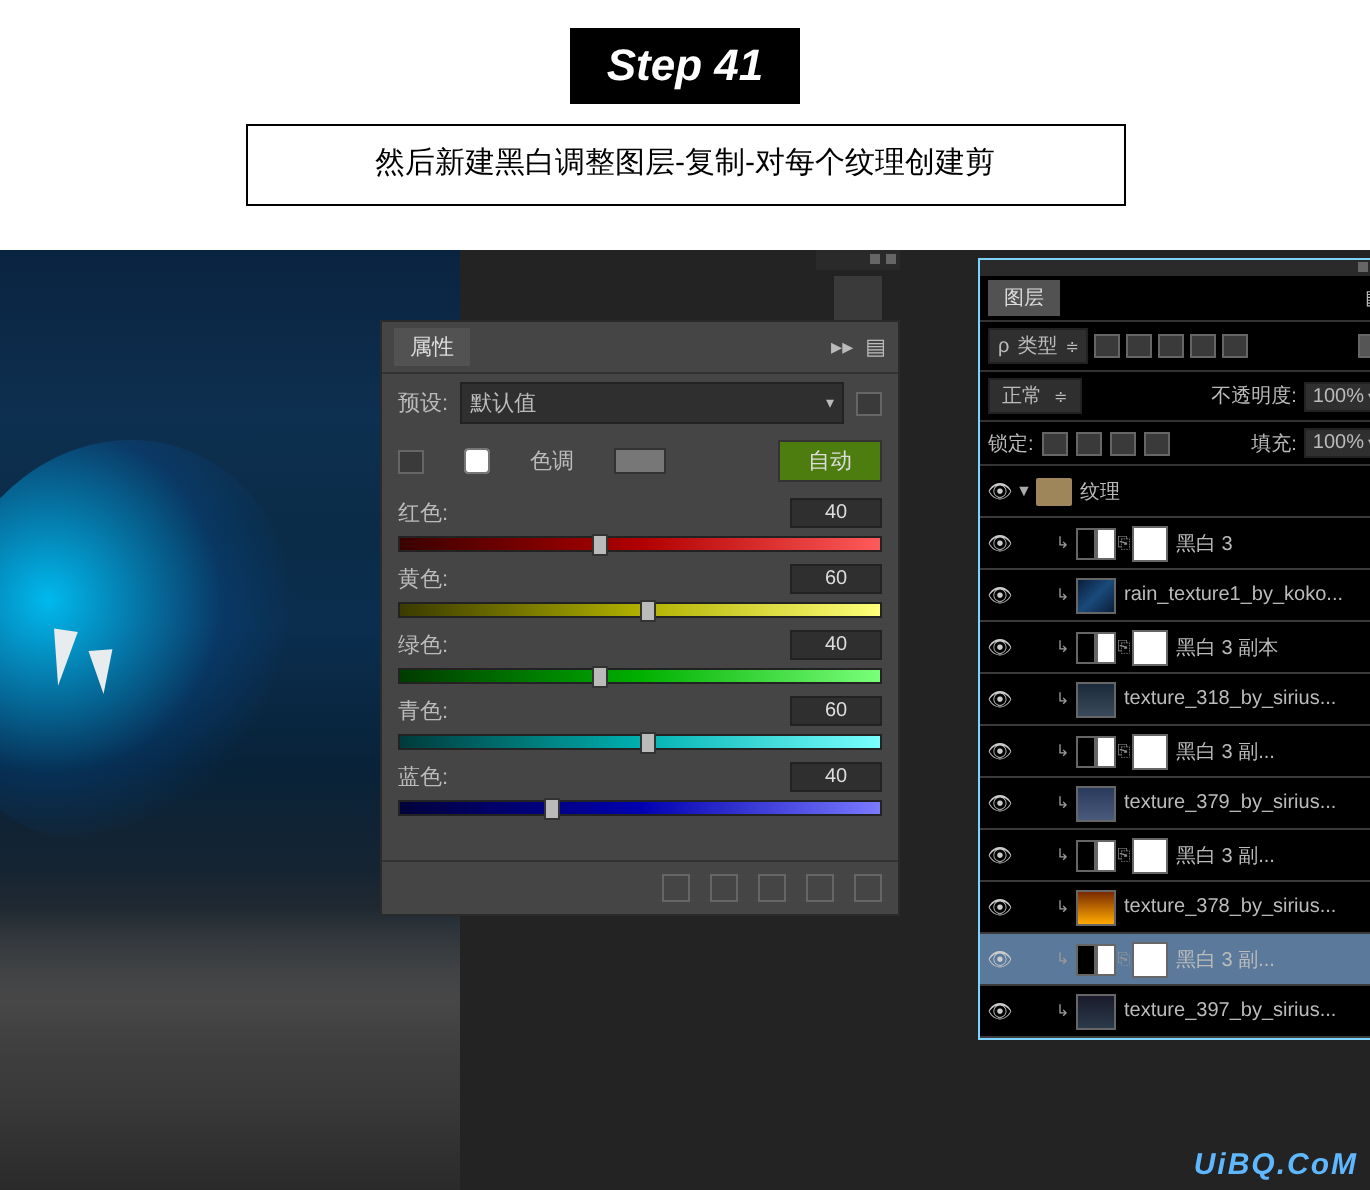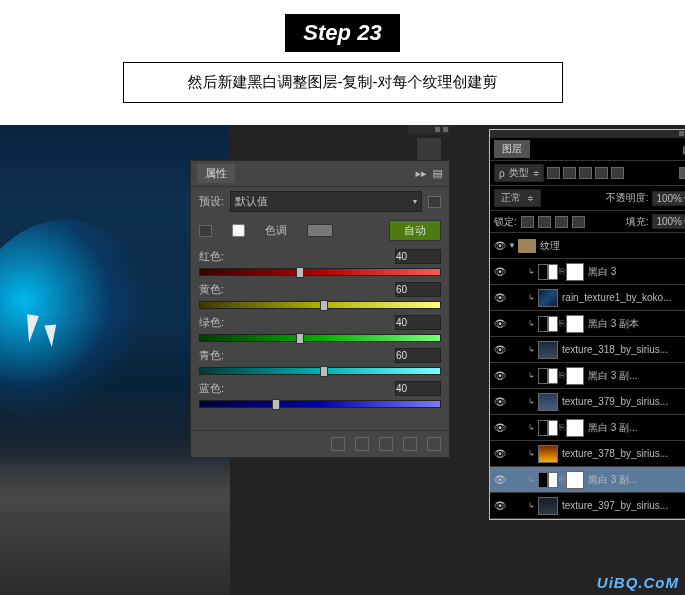--- a/index.html
+++ b/index.html
@@ -25,21 +25,21 @@
 .bw-ico .bk{background:#000}
 .bw-ico .wt{background:#fff}
 .preset-row{display:flex;align-items:center;gap:6px;padding:4px 8px}
 .preset-sel{flex:1;background:#2f2f2f;border:1px solid #222;color:#bbb;padding:2px 4px;display:flex;justify-content:space-between;align-items:center}
 .chev{font-size:8px}
 .tint-row{display:flex;align-items:center;gap:20px;padding:4px 8px}
 .tint-row .swatch{width:26px;height:13px;background:#777;border:1px solid #333}
 .auto-btn{margin-left:auto;background:#4d7c0f;border:1px solid #333;color:#ddd;padding:2px 14px;font-size:11px}
 .slider-row{padding:4px 8px 2px}
 .slider-lbl{display:flex;justify-content:space-between;align-items:center}
-.slider-val{width:46px;background:#2f2f2f;border:1px solid #222;color:#ddd;text-align:left;font-size:10px;padding:1px 0}
+.slider-val{width:46px;background:#2f2f2f;border:1px solid #222;color:#ddd;text-align:center;font-size:10px;padding:1px 0}
 .slider-trk{height:8px;margin-top:4px;position:relative;border:1px solid #222}
 .slider-trk .thumb{position:absolute;top:-2px;width:8px;height:11px;background:#bbb;border:1px solid #333}
 .trk-red{background:linear-gradient(90deg,#3b0000,#b00000,#ff5a5a)}
 .trk-yel{background:linear-gradient(90deg,#3b3b00,#b0b000,#ffff7a)}
 .trk-grn{background:linear-gradient(90deg,#003b00,#00b000,#7aff7a)}
 .trk-cyn{background:linear-gradient(90deg,#003b3b,#00b0b0,#7affff)}
 .trk-blu{background:linear-gradient(90deg,#00003b,#0000b0,#7a7aff)}
 .props-ftr{display:flex;gap:10px;justify-content:flex-end;padding:6px 8px;border-top:1px solid #333;margin-top:20px}
 .ftr-ico{width:14px;height:14px;border:1px solid #666}
 .side-dock{position:absolute;left:416px;top:12px;width:26px;height:60px;background:#3a3a3a;border:1px solid #222}
@@ -78,21 +78,21 @@
 .th-fire{background:linear-gradient(180deg,#7a2a00,#ffaa00)}
 .th-dark{background:linear-gradient(180deg,#1a1a2a,#2a3a4a)}
 .lbl{margin-left:4px;white-space:nowrap;overflow:hidden;text-overflow:ellipsis;flex:1;font-size:10px}
 .clip{width:10px;font-size:8px;color:#999}
 .watermark{position:absolute;right:6px;bottom:4px;color:#5fb8ff;font-size:15px;font-weight:bold;font-style:italic;letter-spacing:1px}
 </style>
 </head>
 <body>
 
 <div class="head">
-  <div class="step-badge">Step 23</div>
+  <div class="step-badge">Step 41</div>
   <div class="caption-box">
     <div>然后新建黑白调整图层-复制-对每个纹理创建剪</div>
   </div>
 </div>
 
 <div class="ps-area">
   <div class="canvas">
     <div class="fang"></div>
     <div class="fang fang2"></div>
   </div>

